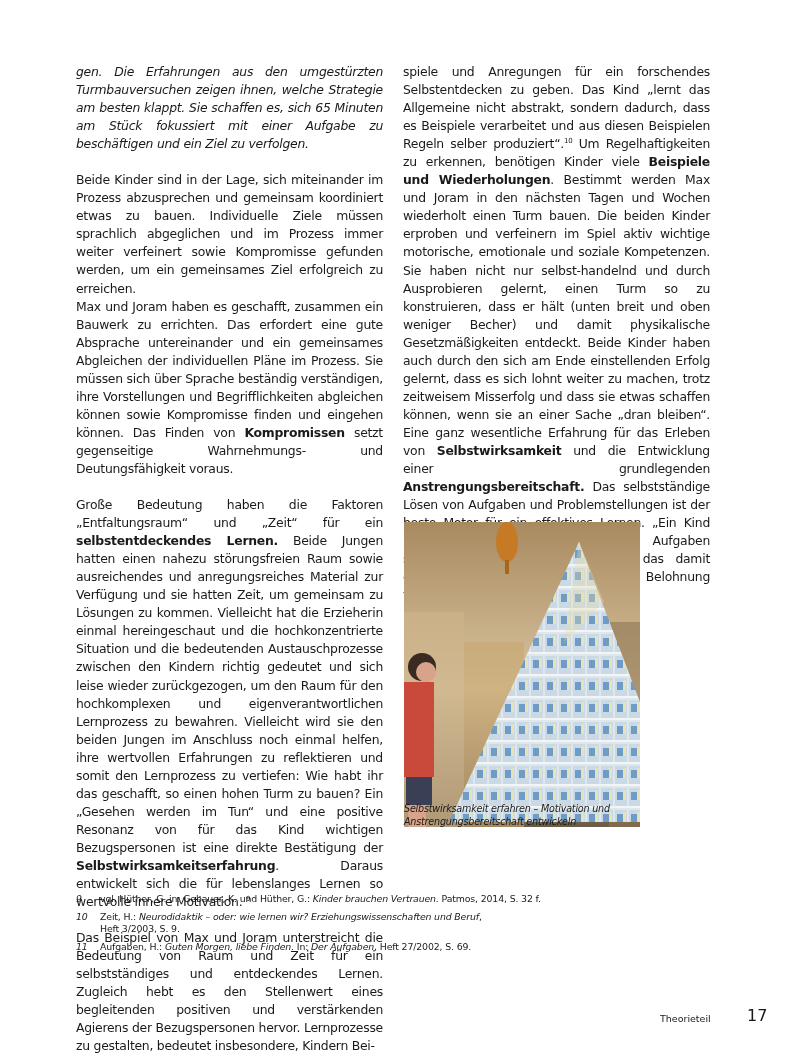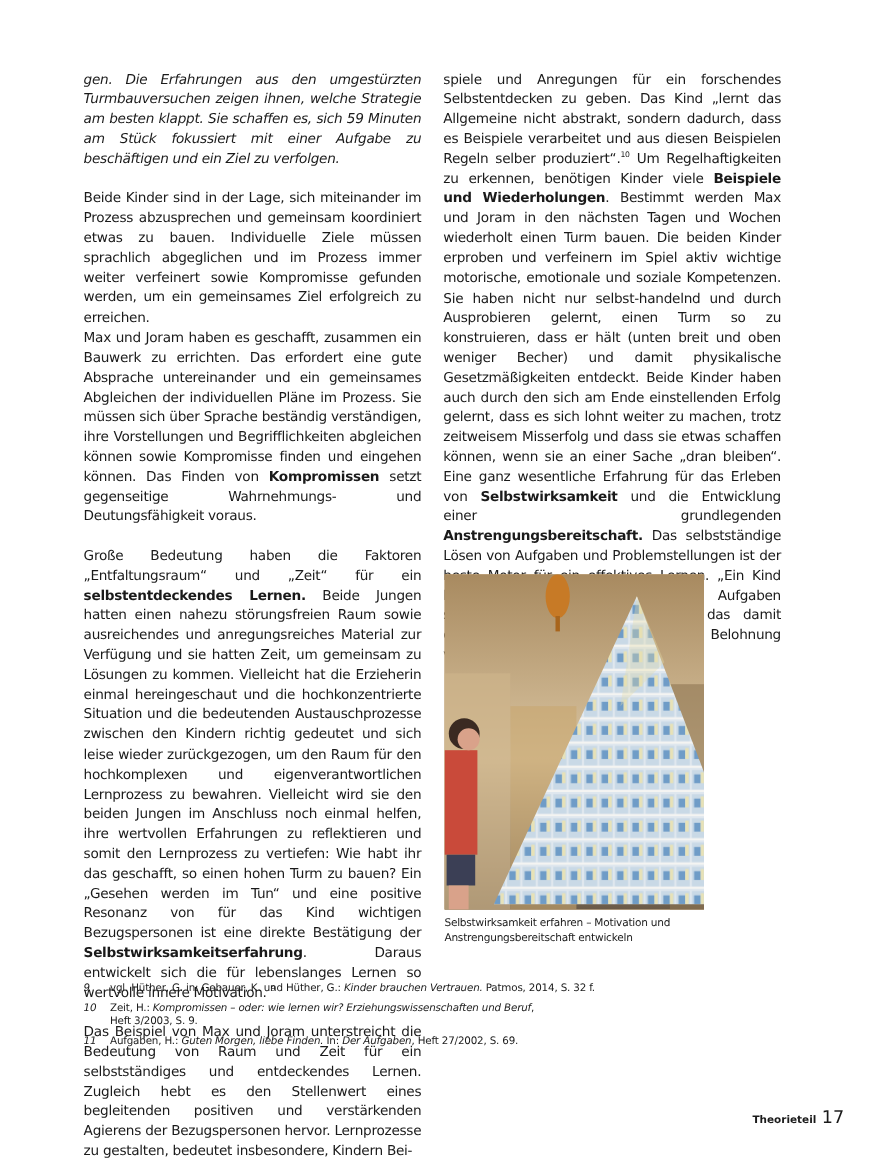--- a/index.html
+++ b/index.html
@@ -9,33 +9,33 @@
          text-align: justify; letter-spacing: -0.25px; }
   .col-left { left: 76px; width: 307px; }
   .col-right { left: 403px; width: 307px; }
   .col p { margin: 0 0 18px 0; }
   .col p.tight { margin-bottom: 0; }
   .it { font-style: italic; }
   b { font-weight: bold; }
   sup { font-size: 7px; line-height: 0; vertical-align: 5px; }
   .photo { position: absolute; left: 404px; top: 522px; width: 236px; height: 305px;
            overflow: hidden; background: #b89a6e; }
-  .caption { position: absolute; left: 404px; top: 833px; width: 260px;
-             font-size: 9.6px; line-height: 13px; color: #1a1a1a; letter-spacing: -0.2px; }
+  .caption { position: absolute; left: 404px; top: 802px; width: 260px;
+             font-size: 9.6px; line-height: 13px; font-style: italic; color: #1a1a1a; letter-spacing: -0.2px; }
   .footnotes { position: absolute; left: 76px; top: 893px; width: 520px; font-size: 9.4px; line-height: 12.5px; letter-spacing: -0.15px; }
   .fn { position: relative; padding-left: 24px; margin-bottom: 5px; }
   .fn-num { position: absolute; left: 0; top: 0; font-style: italic; }
-  .footer-section { position: absolute; left: 684px; top: 1013px; font-size: 9.5px; font-weight: bold; color: #1a1a1a; }
+  .footer-section { position: absolute; left: 660px; top: 1013px; font-size: 9.5px; font-weight: normal; color: #1a1a1a; }
   .footer-page { position: absolute; left: 747px; top: 1006px; font-size: 16px; color: #1a1a1a; text-align: right; }
 </style>
 </head>
 <body>
 
 <div class="col col-left">
-  <p class="it">gen. Die Erfahrungen aus den umgestürzten Turmbauversuchen zeigen ihnen, welche Strategie am besten klappt. Sie schaffen es, sich 59 Minuten am Stück fokussiert mit einer Aufgabe zu beschäftigen und ein Ziel zu verfolgen.</p>
+  <p class="it">gen. Die Erfahrungen aus den umgestürzten Turmbauversuchen zeigen ihnen, welche Strategie am besten klappt. Sie schaffen es, sich 65 Minuten am Stück fokussiert mit einer Aufgabe zu beschäftigen und ein Ziel zu verfolgen.</p>
   <p class="tight">Beide Kinder sind in der Lage, sich miteinander im Prozess abzusprechen und gemeinsam koordiniert etwas zu bauen. Individuelle Ziele müssen sprachlich abgeglichen und im Prozess immer weiter verfeinert sowie Kompromisse gefunden werden, um ein gemeinsames Ziel erfolgreich zu erreichen.</p>
   <p><span>Max und Joram haben es geschafft, zusammen ein Bauwerk zu errichten. Das erfordert eine gute Absprache untereinander und ein gemeinsames Abgleichen der individuellen Pläne im Prozess. Sie müssen sich über Sprache beständig verständigen, ihre Vorstellungen und Begrifflichkeiten abgleichen können sowie Kompromisse finden und eingehen können. Das Finden von </span><b>Kompromissen</b><span> setzt gegenseitige Wahrnehmungs- und Deutungsfähigkeit voraus.</span></p>
   <p><span>Große Bedeutung haben die Faktoren „Entfaltungsraum“ und „Zeit“ für ein </span><b>selbstentdeckendes Lernen.</b><span> Beide Jungen hatten einen nahezu störungsfreien Raum sowie ausreichendes und anregungsreiches Material zur Verfügung und sie hatten Zeit, um gemeinsam zu Lösungen zu kommen. Vielleicht hat die Erzieherin einmal hereingeschaut und die hochkonzentrierte Situation und die bedeutenden Austauschprozesse zwischen den Kindern richtig gedeutet und sich leise wieder zurückgezogen, um den Raum für den hochkomplexen und eigenverantwortlichen Lernprozess zu bewahren. Vielleicht wird sie den beiden Jungen im Anschluss noch einmal helfen, ihre wertvollen Erfahrungen zu reflektieren und somit den Lernprozess zu vertiefen: Wie habt ihr das geschafft, so einen hohen Turm zu bauen? Ein „Gesehen werden im Tun“ und eine positive Resonanz von für das Kind wichtigen Bezugspersonen ist eine direkte Bestätigung der </span><b>Selbstwirksamkeitserfahrung</b><span>. Daraus entwickelt sich die für lebenslanges Lernen so wertvolle innere Motivation. </span><sup>9</sup></p>
   <p class="tight">Das Beispiel von Max und Joram unterstreicht die Bedeutung von Raum und Zeit für ein selbstständiges und entdeckendes Lernen. Zugleich hebt es den Stellenwert eines begleitenden positiven und verstärkenden Agierens der Bezugspersonen hervor. Lernprozesse zu gestalten, bedeutet insbesondere, Kindern Bei-</p>
 </div>
 
 <div class="col col-right">
   <p class="tight"><span>spiele und Anregungen für ein forschendes Selbstentdecken zu geben. Das Kind „lernt das Allgemeine nicht abstrakt, sondern dadurch, dass es Beispiele verarbeitet und aus diesen Beispielen Regeln selber produziert“.</span><sup>10</sup><span> Um Regelhaftigkeiten zu erkennen, benötigen Kinder viele </span><b>Beispiele und Wiederholungen</b><span>. Bestimmt werden Max und Joram in den nächsten Tagen und Wochen wiederholt einen Turm bauen. Die beiden Kinder erproben und verfeinern im Spiel aktiv wichtige motorische, emotionale und soziale Kompetenzen. Sie haben nicht nur selbst-handelnd und durch Ausprobieren gelernt, einen Turm so zu konstruieren, dass er hält (unten breit und oben weniger Becher) und damit physikalische Gesetzmäßigkeiten entdeckt. Beide Kinder haben auch durch den sich am Ende einstellenden Erfolg gelernt, dass es sich lohnt weiter zu machen, trotz zeitweisem Misserfolg und dass sie etwas schaffen können, wenn sie an einer Sache „dran bleiben“. Eine ganz wesentliche Erfahrung für das Erleben von </span><b>Selbstwirksamkeit</b><span> und die Entwicklung einer grundlegenden </span><b>Anstrengungsbereitschaft.</b><span> Das selbstständige Lösen von Aufgaben und Problemstellungen ist der beste Motor für ein effektives Lernen. „Ein Kind lernt dann am besten, wenn es Aufgaben selbstständig löst. Das Lustgefühl, das damit einhergeht, ist nachhaltiger als jede Belohnung von außen.“ </span><sup>11</sup></p>
 </div>
 
@@ -76,21 +76,21 @@
   <div>Anstrengungsbereitschaft entwickeln</div>
 </div>
 
 <div class="footnotes">
   <div class="fn">
     <span class="fn-num">9</span>
     <span>vgl. Hüther, G. in: Gebauer, K. und Hüther, G.: </span><i>Kinder brauchen Vertrauen.</i><span> Patmos, 2014, S. 32 f.</span>
   </div>
   <div class="fn">
     <span class="fn-num">10</span>
-    <span>Zeit, H.: </span><i>Kompromissen – oder: wie lernen wir? Erziehungswissenschaften und Beruf</i><span>,</span><br>
+    <span>Zeit, H.: </span><i>Neurodidaktik – oder: wie lernen wir? Erziehungswissenschaften und Beruf</i><span>,</span><br>
     <span>Heft 3/2003, S. 9.</span>
   </div>
   <div class="fn">
     <span class="fn-num">11</span>
     <span>Aufgaben, H.: </span><i>Guten Morgen, liebe Finden.</i><span> In: </span><i>Der Aufgaben</i><span>, Heft 27/2002, S. 69.</span>
   </div>
 </div>
 
 <div class="footer-section">Theorieteil</div>
 <div class="footer-page">17</div>

